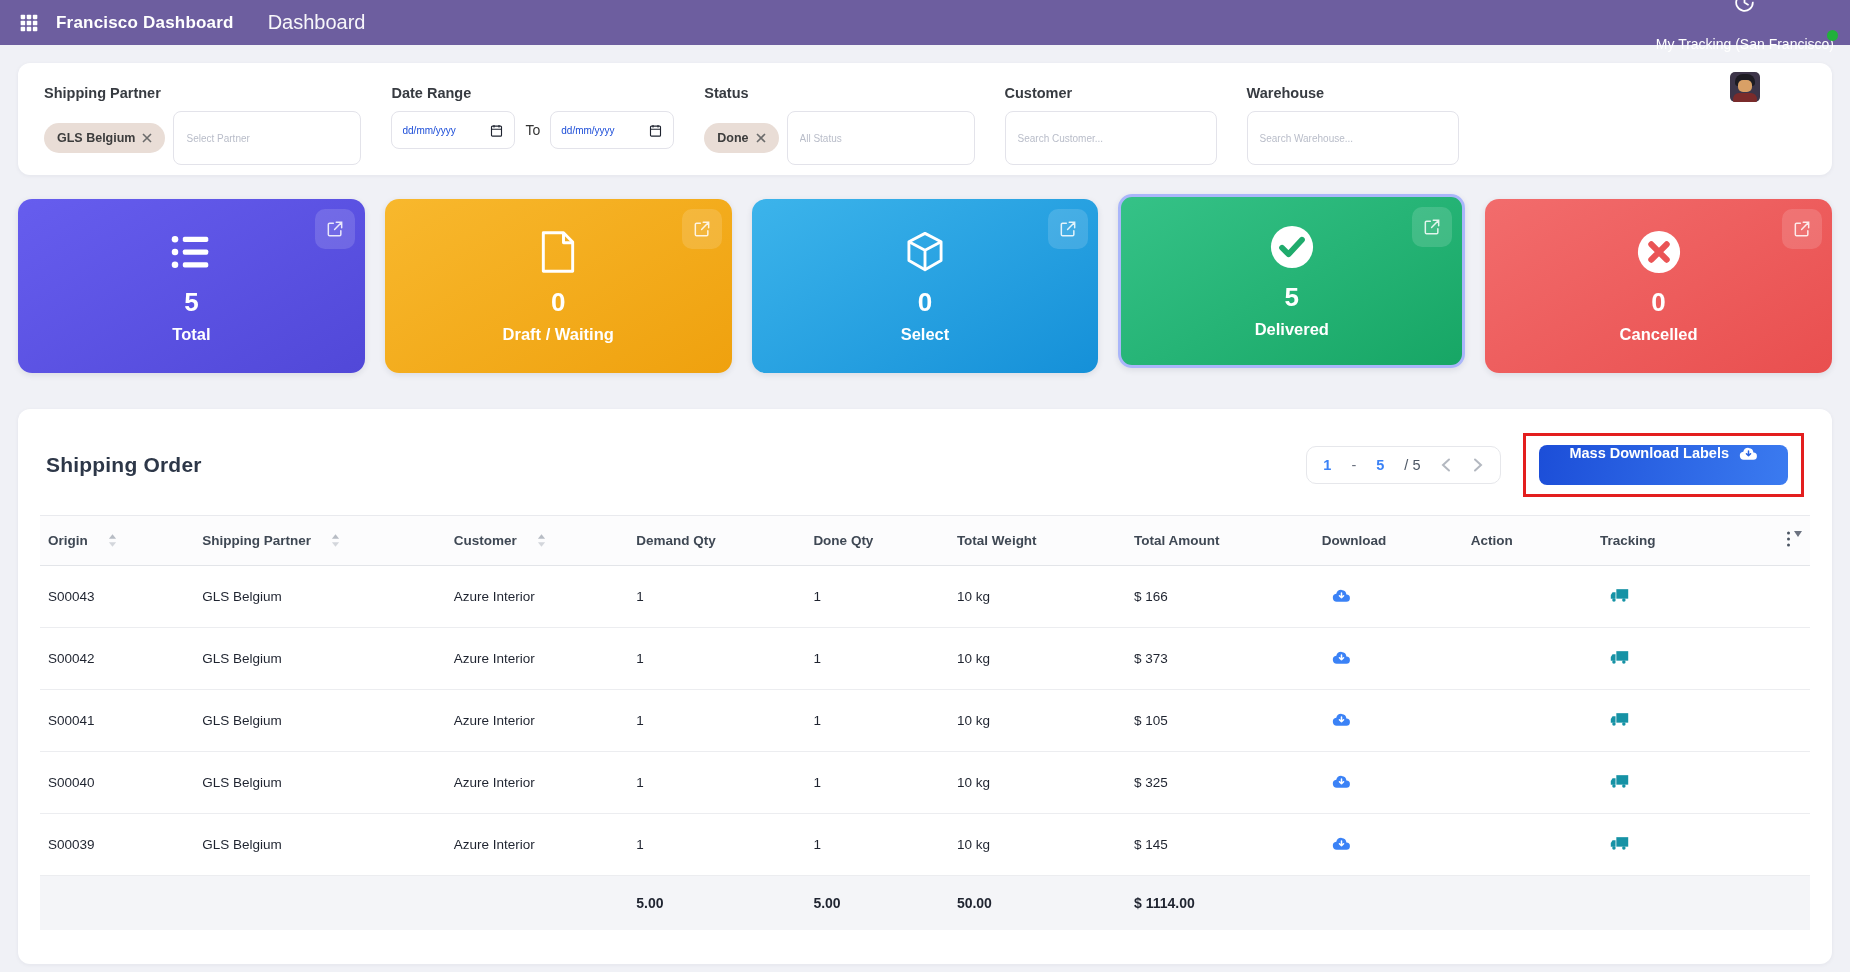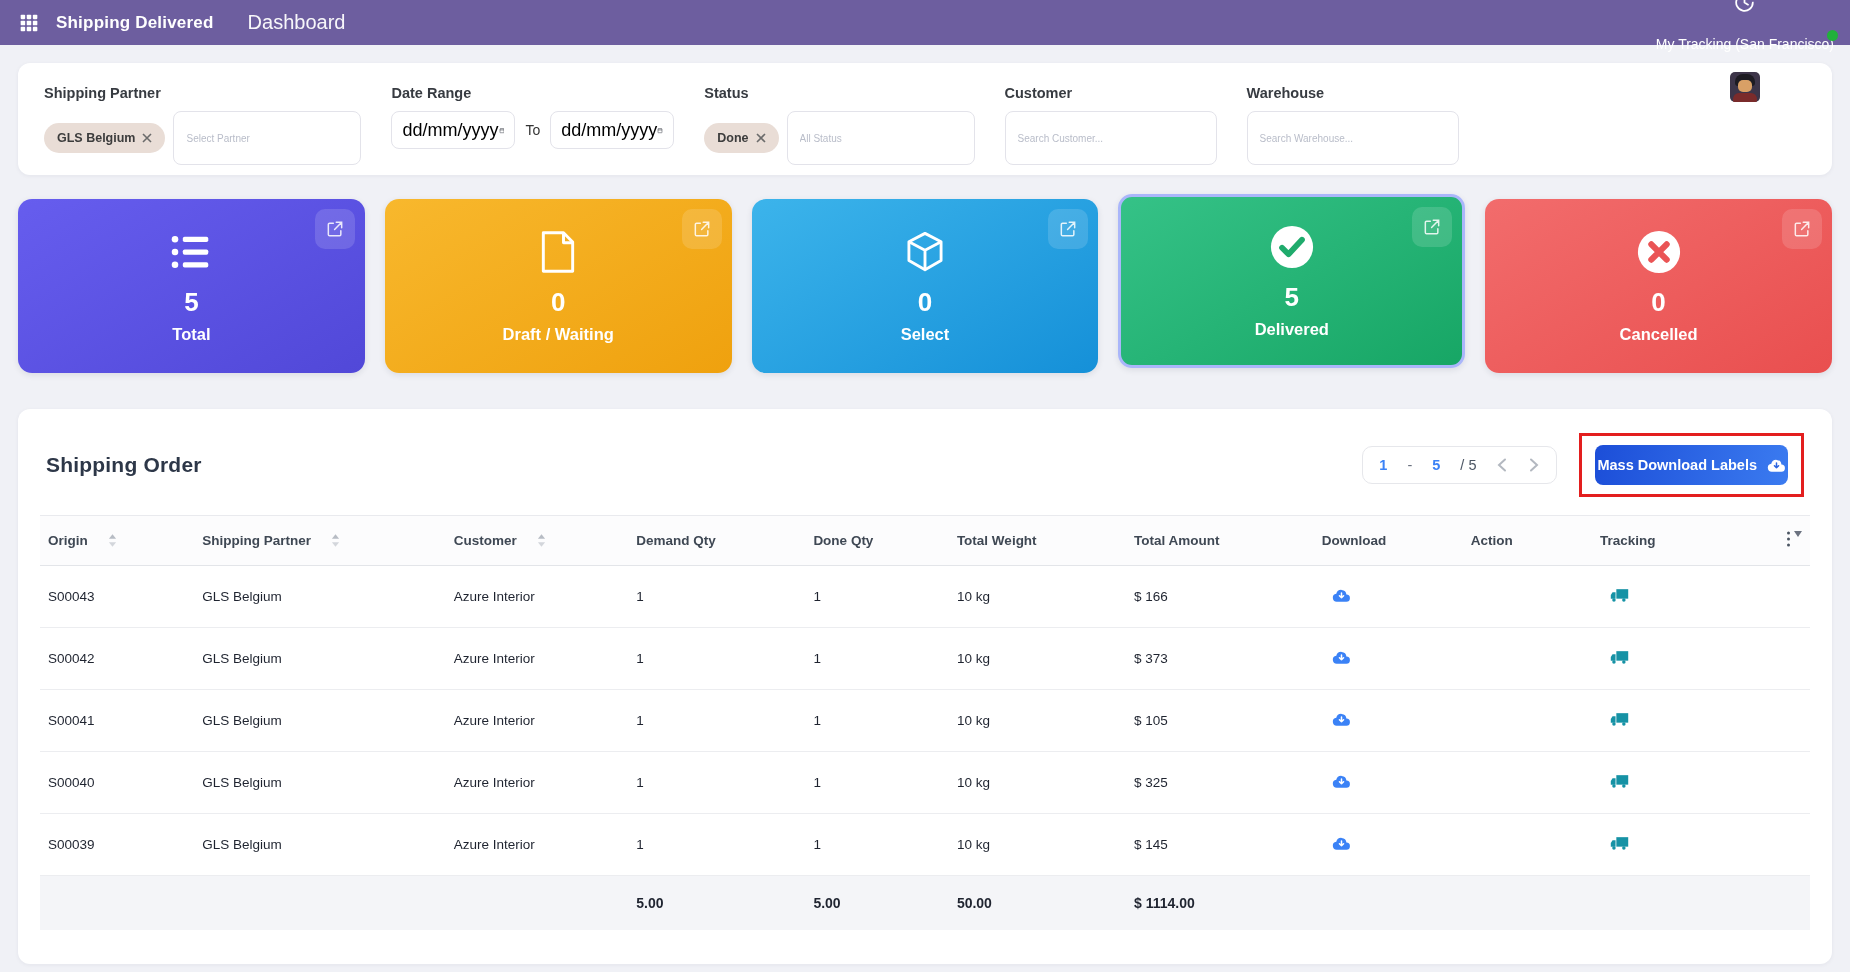--- a/index.html
+++ b/index.html
@@ -47,21 +47,21 @@
   }
   .chip .x { cursor:pointer; display:flex; }
   .f-input {
     border:1px solid #e3e3ea; border-radius:8px; height:54px; padding:0 12px;
     font-size:10px; font-family:"Liberation Sans", sans-serif; color:#0f766e; outline:none; background:#fff;
   }
   .f-input::placeholder { color:#b9bdc9; }
   .date-box {
     border:1px solid #e3e3ea; border-radius:8px; height:38px; width:124px;
     display:flex; align-items:center; justify-content:space-between; padding:0 10px;
-    font-size:18px; color:#000000; cursor:pointer; background:#fff;
+    font-size:10px; color:#1d4ed8; cursor:pointer; background:#fff;
   }
   .to-label { font-size:14px; color:#333; padding:0 2px; }
 
   
   .cards-row { display:grid; grid-template-columns:repeat(5,1fr); gap:20px; margin:24px 18px 0; }
   .stat-card {
     position:relative; height:174px; border-radius:14px; color:#fff; cursor:pointer;
     display:flex; flex-direction:column; align-items:center; justify-content:center; gap:10px;
     box-shadow:0 2px 6px rgba(30,40,60,.10);
   }
@@ -89,24 +89,24 @@
   .pager {
     display:flex; align-items:center; gap:20px; border:1px solid #e6e7eb; border-radius:10px;
     padding:8px 16px; height:38px; font-size:14.5px;
   }
   .pager .pg-num { color:#3b82f6; font-weight:bold; cursor:pointer; }
   .pager .pg-dash { color:#6b7280; }
   .pager .pg-total { color:#4b5563; }
   .pager .pg-chev { display:flex; cursor:pointer; }
   .annotation-box { border:3px solid #e31e1e; padding:9px 13px; }
   .mass-btn {
-    display:flex; align-items:center; gap:10px; border:none; cursor:pointer;
+    display:flex; align-items:flex-start; gap:10px; border:none; cursor:pointer;
     background:linear-gradient(100deg,#1c4ed8,#3b7bf0); color:#fff; font-weight:bold;
     font-size:14.5px; font-family:"Liberation Sans", sans-serif;
-    border-radius:8px; padding:0 2px; height:40px;
+    border-radius:8px; padding:0 30px; height:40px;
   }
 
   
   table { width:calc(100% - 44px); margin:0 22px; border-collapse:collapse; font-size:13.5px; }
   thead th {
     text-align:left; font-weight:bold; color:#3f4854; padding:15px 8px;
     border-top:1px solid #e9eaee; border-bottom:1px solid #e3e5e9; background:#fcfcfd;
     white-space:nowrap;
   }
   th .th-inner { display:flex; align-items:center; gap:20px; }
@@ -131,21 +131,21 @@
           <rect x="9.3" y="2" width="5.4" height="5.4" rx="1"></rect>
           <rect x="16.6" y="2" width="5.4" height="5.4" rx="1"></rect>
           <rect x="2" y="9.3" width="5.4" height="5.4" rx="1"></rect>
           <rect x="9.3" y="9.3" width="5.4" height="5.4" rx="1"></rect>
           <rect x="16.6" y="9.3" width="5.4" height="5.4" rx="1"></rect>
           <rect x="2" y="16.6" width="5.4" height="5.4" rx="1"></rect>
           <rect x="9.3" y="16.6" width="5.4" height="5.4" rx="1"></rect>
           <rect x="16.6" y="16.6" width="5.4" height="5.4" rx="1"></rect>
         </svg>
     </div>
-    <div class="app-title">Shipping Delivered</div>
+    <div class="app-title">Francisco Dashboard</div>
     <div class="nav-menu-item">Dashboard</div>
   </div>
   <div class="nav-right">
     <div class="nav-icon-wrap">
       <svg width="22" height="20" viewBox="0 0 24 22" fill="#fff">
           <path d="M1 3h13.5v9.5H7.2L3.6 16v-3.5H1z"></path>
           <path d="M16.5 6.5H23v8h-2.2v3l-3-3h-4v-2h2.7z" opacity=".95"></path>
         </svg>
       <span class="badge">12</span>
     </div>

